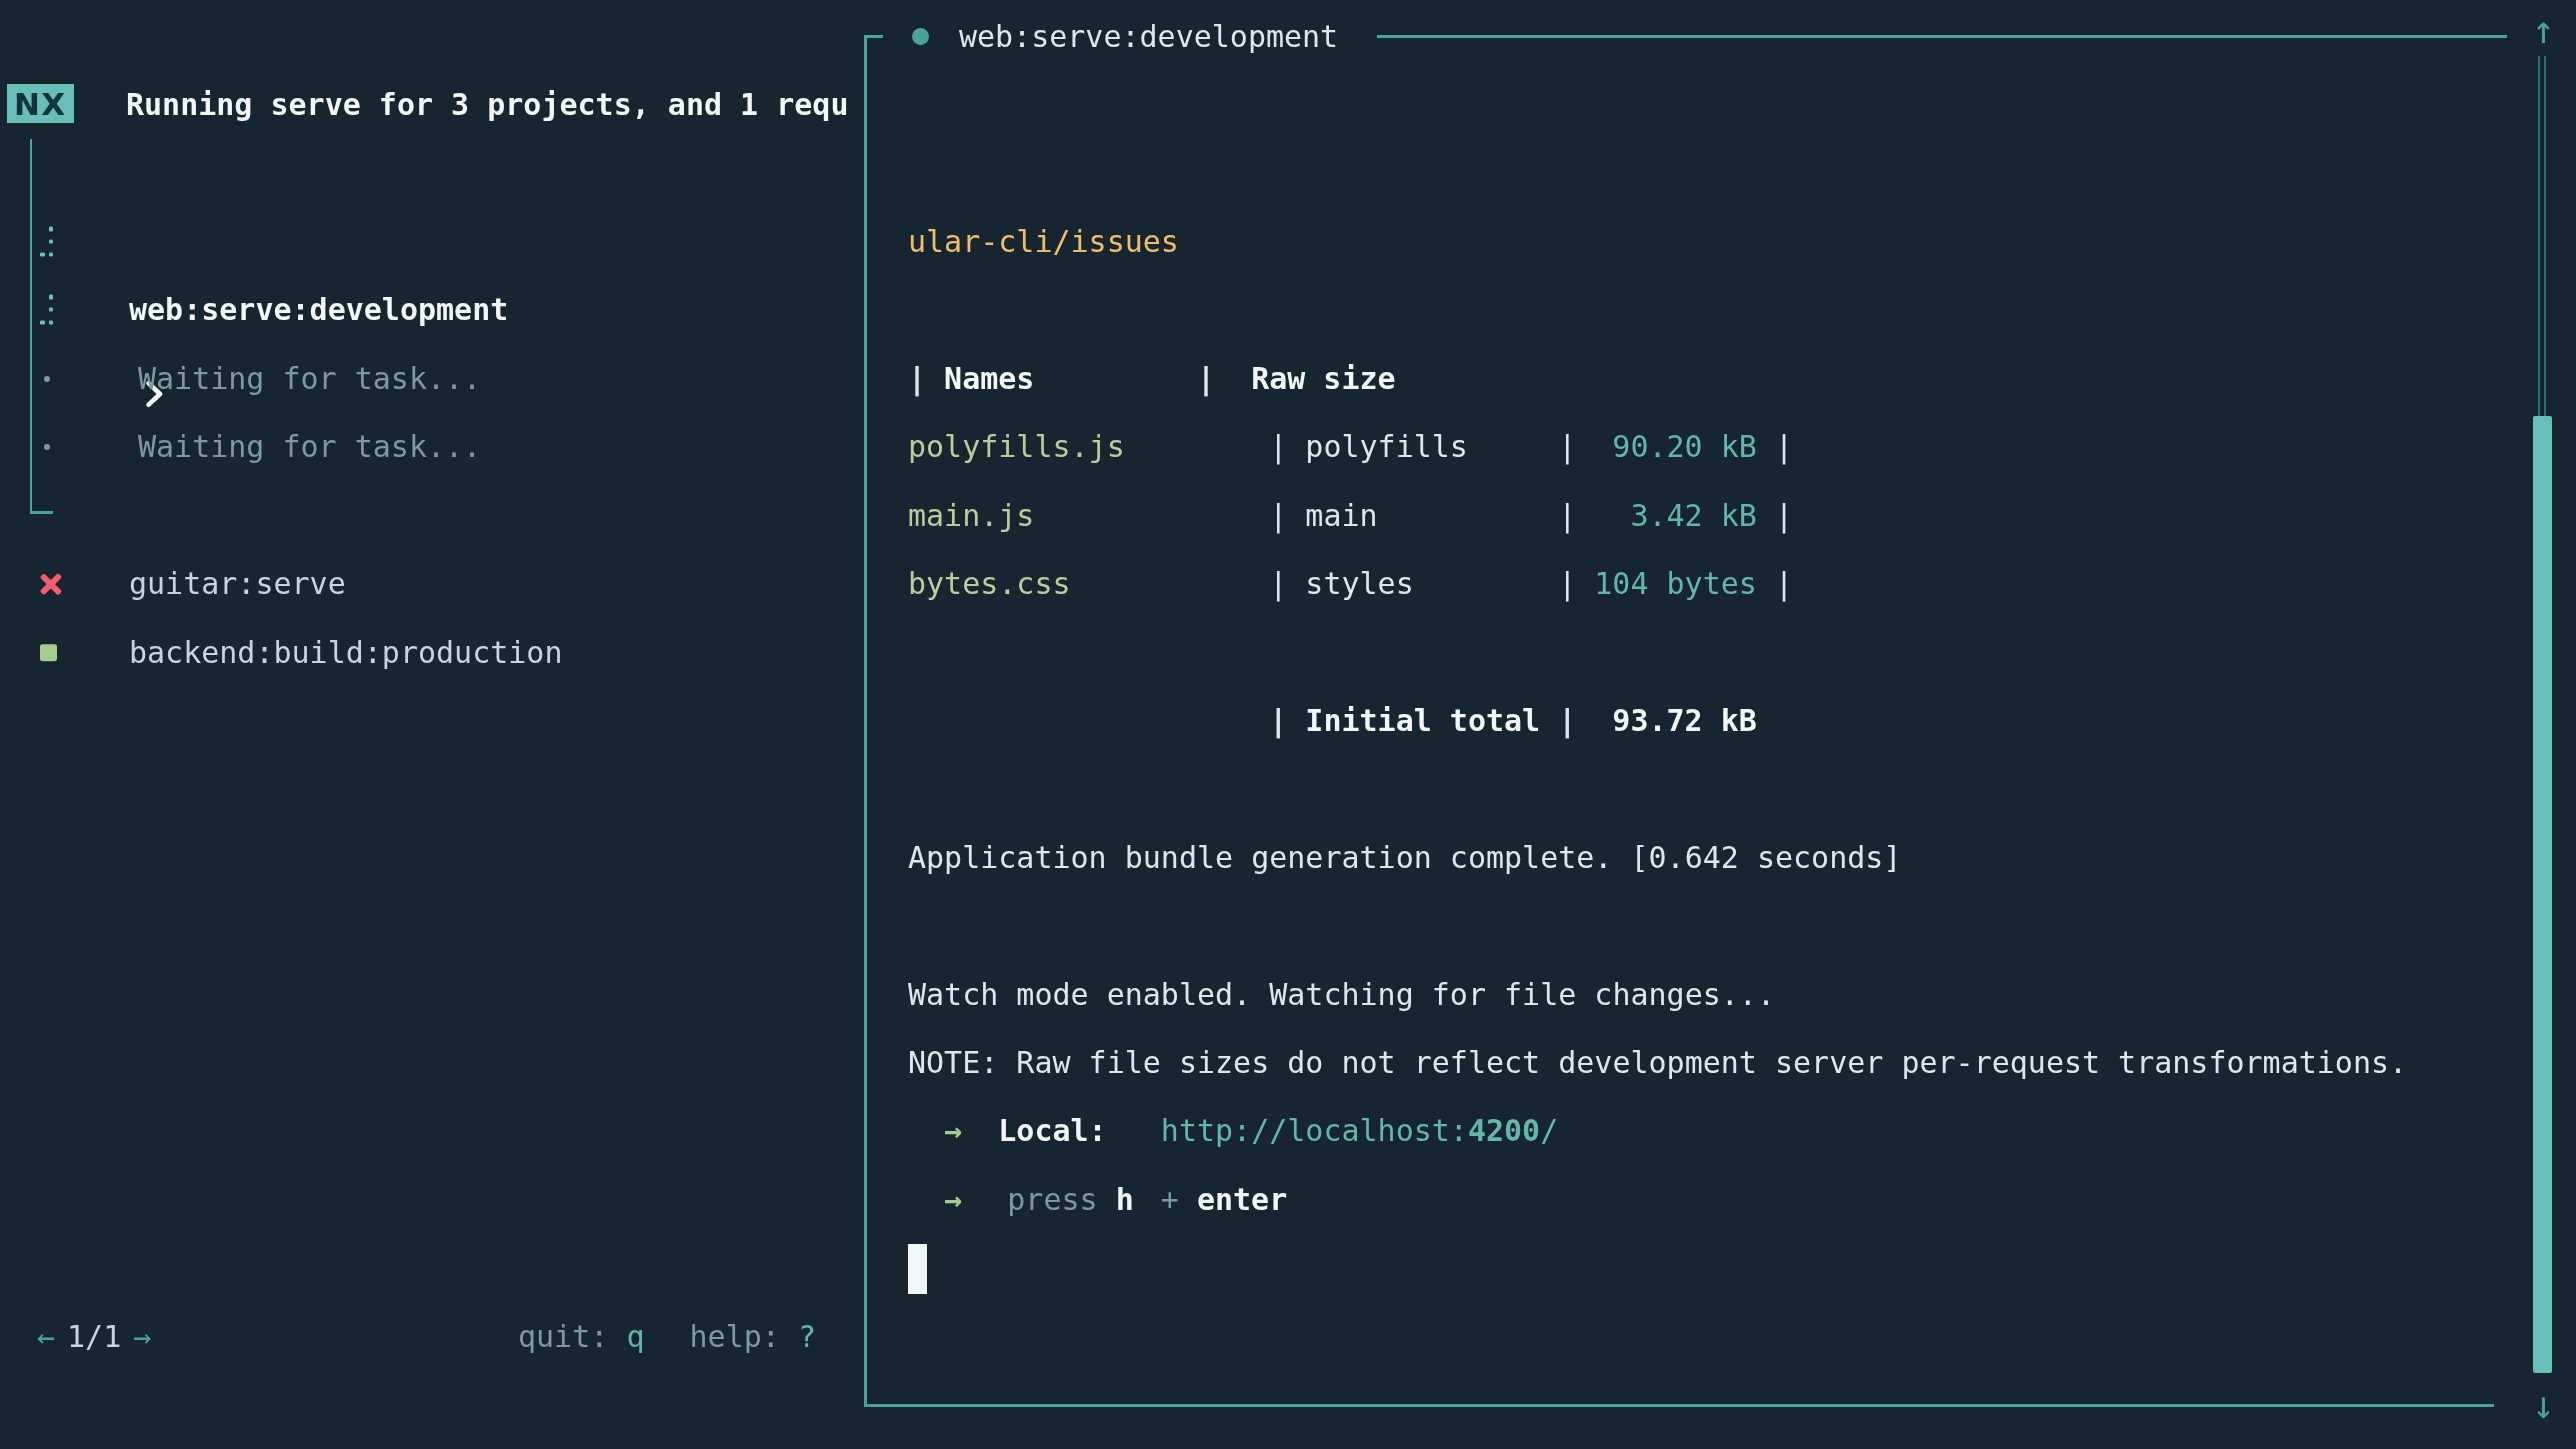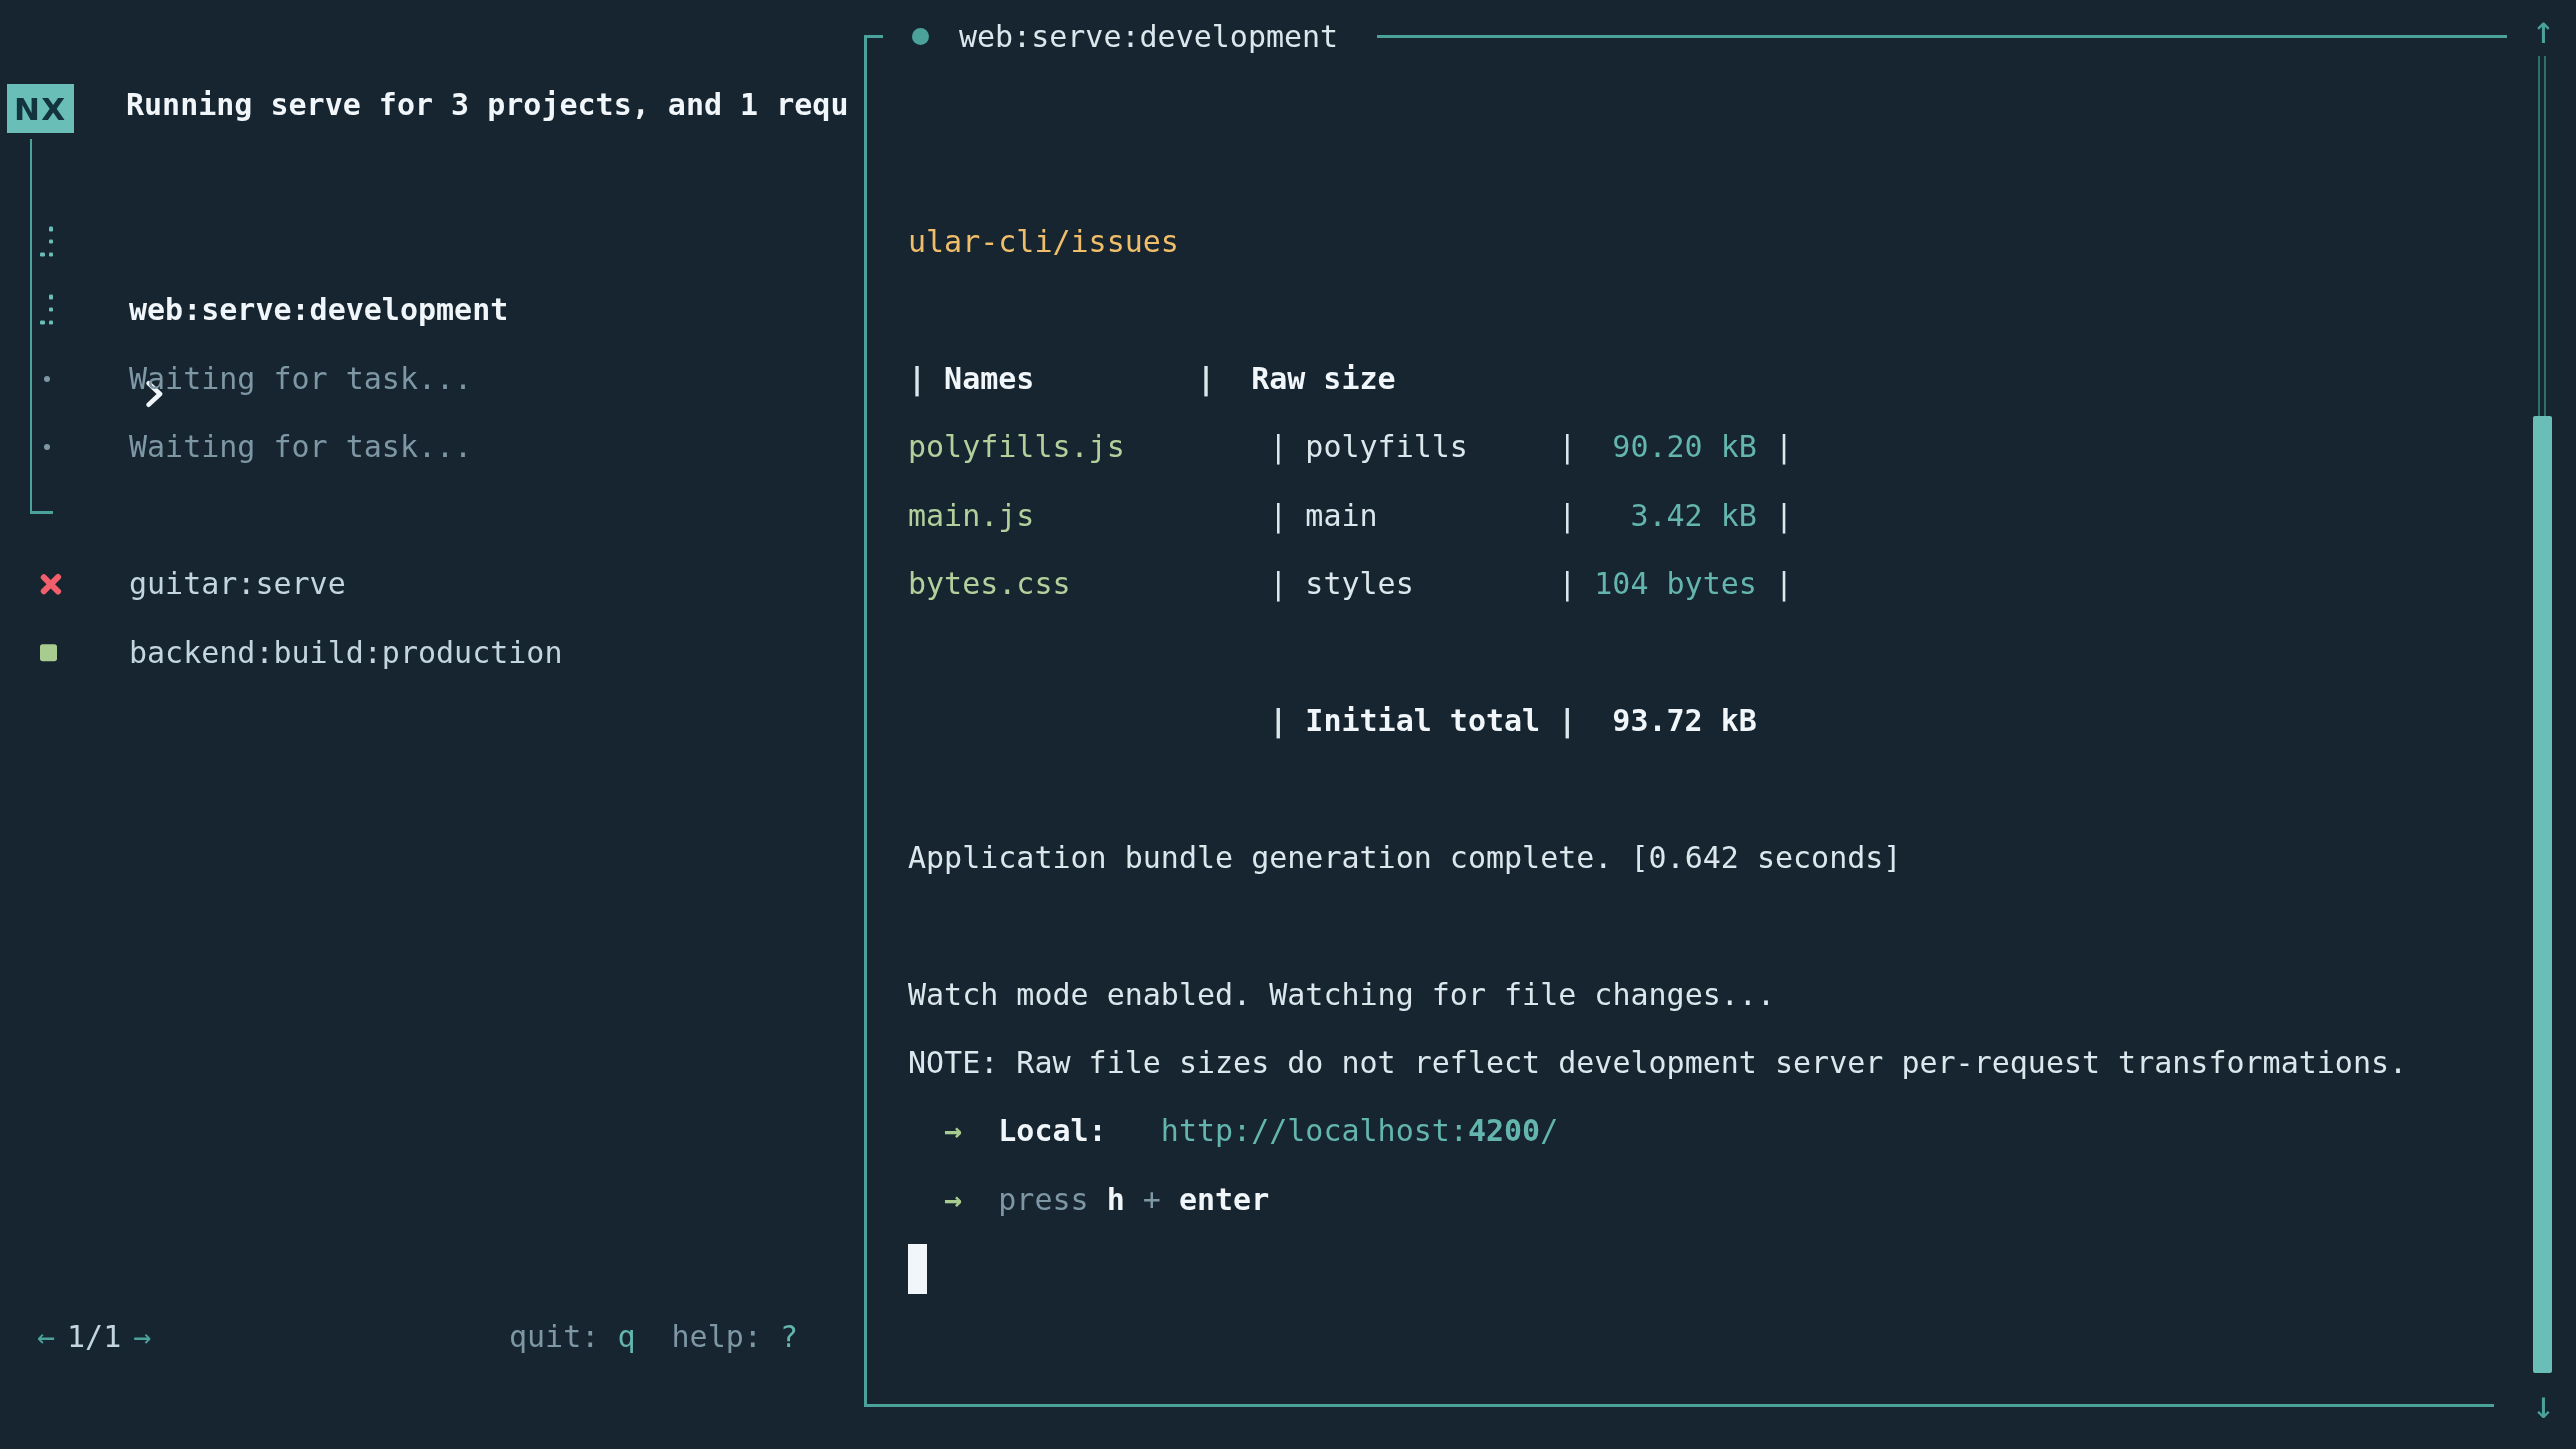--- a/index.html
+++ b/index.html
@@ -21,31 +21,31 @@
   html,body{width:2576px;height:1449px;overflow:hidden;background:var(--bg);}
   #app{
     position:relative;width:2576px;height:1449px;background:var(--bg);
     font-family:"DejaVu Sans Mono","Liberation Mono",monospace;
     font-size:30px;line-height:68px;color:var(--text);
   }
   .row{position:absolute;height:68px;display:flex;align-items:center;white-space:pre;}
   .b{font-weight:700;}
   .bright{color:var(--bright);}
   .task{color:var(--task);}
-  .dim{color:var(--dim);}
+  .dim{color:var(--dim);margin-left:9px;}
   .orange{color:var(--orange);}
   .greenfile{color:var(--greenfile);}
   .tealtext{color:var(--tealtext);}
   .leaf{color:var(--leaf);}
   .accent{color:var(--border);}
 
   
   #sidebar{position:absolute;left:0;top:0;width:863px;height:1449px;overflow:hidden;}
   #nx-badge{
-    position:absolute;left:6.7px;top:84px;width:67px;height:49px;background:var(--accent);
+    position:absolute;left:6.7px;top:84px;width:67px;height:39px;background:var(--accent);
     color:var(--badge-text);display:flex;align-items:center;justify-content:center;
     font-family:"DejaVu Sans","Liberation Sans",sans-serif;font-weight:700;font-size:31px;letter-spacing:1.3px;
   }
   #tree-line{position:absolute;left:29.5px;top:139px;width:2.7px;height:374px;background:var(--border);}
   #tree-foot{position:absolute;left:29.5px;top:511px;width:23px;height:2.7px;background:var(--border);}
   .task-row{left:0;width:863px;padding-left:129px;}
   .icon-slot{position:absolute;display:block;}
   
   .spinner{left:40px;top:50%;transform:translateY(-50%);width:13.4px;height:31px;}
   .spinner i{position:absolute;width:4.7px;height:4.7px;border-radius:1.3px;background:var(--accent);}

